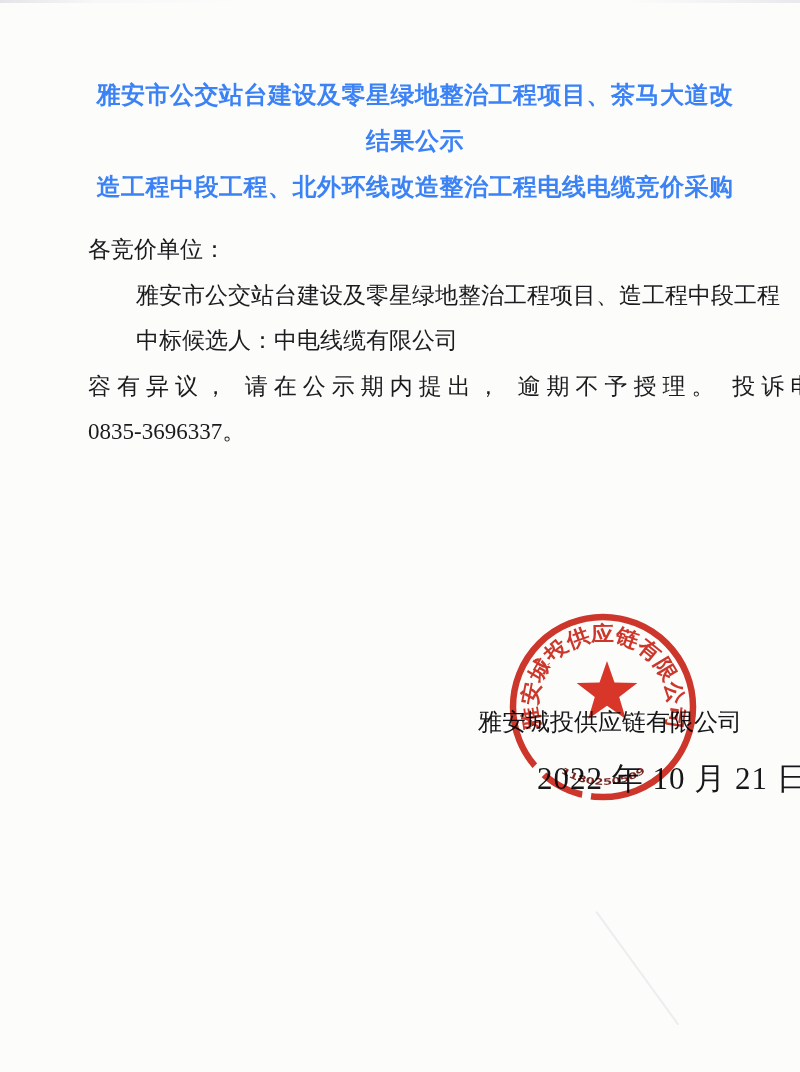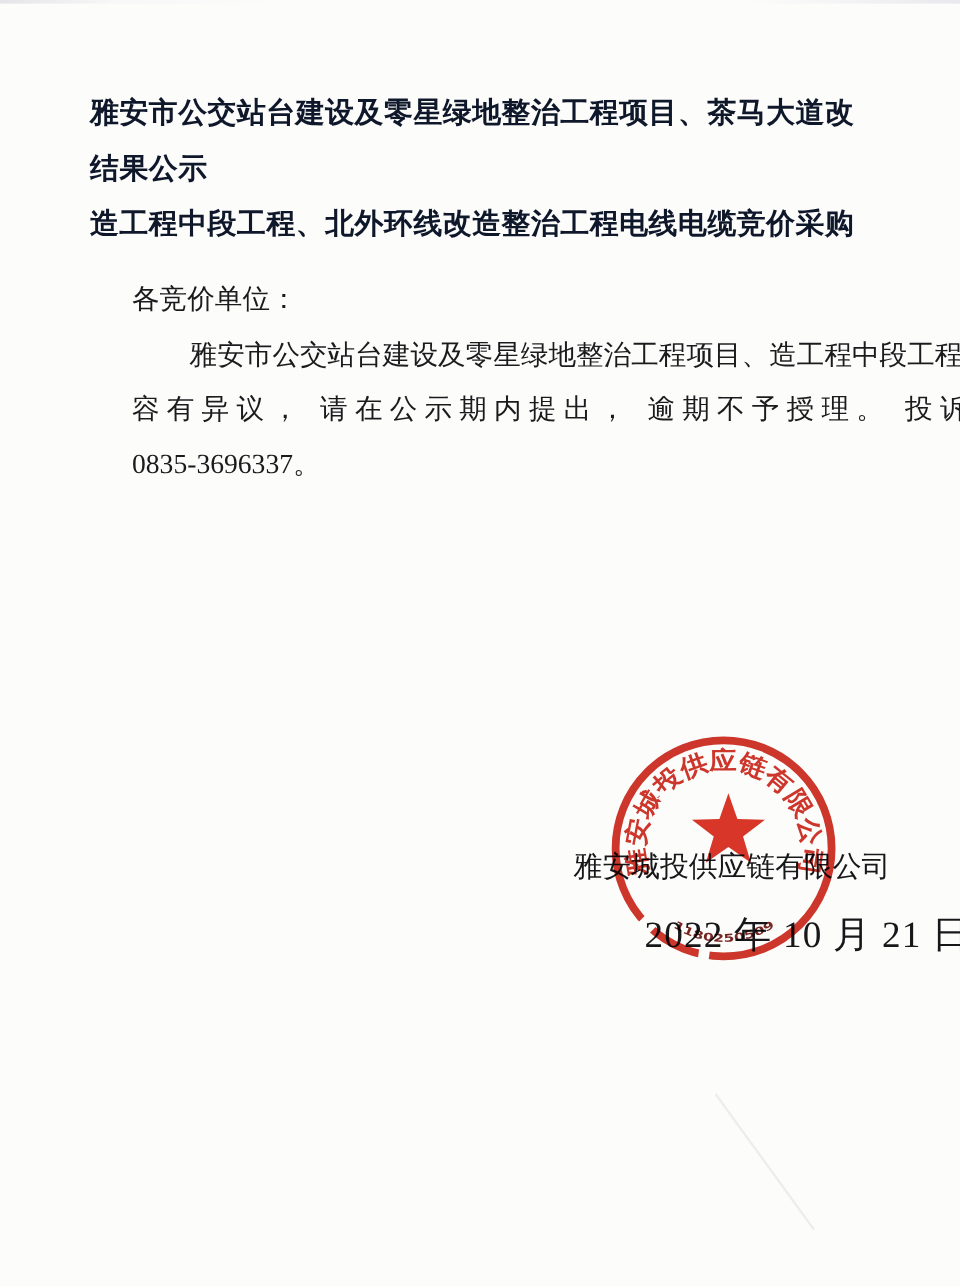--- a/index.html
+++ b/index.html
@@ -25,25 +25,26 @@
     position:absolute;left:597px;top:911px;width:140px;height:2px;
     background:#dcdce2;opacity:.45;
     transform:rotate(54deg);transform-origin:0 0;border-radius:2px;
   }
   .doc-title{
     position:absolute;top:72px;left:75px;right:45px;
     margin:0;
     font-family:"Liberation Sans", sans-serif;
     font-weight:700;
     font-size:24px;line-height:46px;
-    color:#0f172a;
+    text-align:center;
+    color:#3b82f6;
     letter-spacing:.5px;
   }
   .doc-body{
-    position:absolute;top:227px;left:110px;right:10px;
+    position:absolute;top:227px;left:88px;right:10px;
     font-size:23px;line-height:45.5px;
     color:#1b1b1d;
   }
   .doc-line{white-space:nowrap;}
   .indent{padding-left:48px;}
   .spread{letter-spacing:6px;}
   .seal{
     position:absolute;left:498px;top:602px;width:210px;height:210px;
     opacity:.93;
   }
@@ -69,20 +70,21 @@
 
   <h1 class="doc-title">
     <div class="title-line">雅安市公交站台建设及零星绿地整治工程项目、茶马大道改</div>
     <div class="title-line">结果公示</div>
     <div class="title-line">造工程中段工程、北外环线改造整治工程电线电缆竞价采购</div>
   </h1>
 
   <div class="doc-body">
     <div class="doc-line">各竞价单位：</div>
     <div class="doc-line indent">雅安市公交站台建设及零星绿地整治工程项目、造工程中段工程</div>
+    <div class="doc-line indent">中标候选人：中电线缆有限公司</div>
     <div class="doc-line spread">容有异议， 请在公示期内提出， 逾期不予授理。 投诉电话</div>
     <div class="doc-line">0835-3696337。</div>
   </div>
 
   <svg class="seal" viewBox="0 0 210 210" xmlns="http://www.w3.org/2000/svg">
     <defs>
       <path id="ringTextPath" d="M 45.2 132.9 A 66 66 0 1 1 164.8 132.9" fill="none"></path>
       <path id="serialPath" d="M 41.1 149.7 A 78 78 0 0 0 168.9 149.7" fill="none"></path>
     </defs>
 

